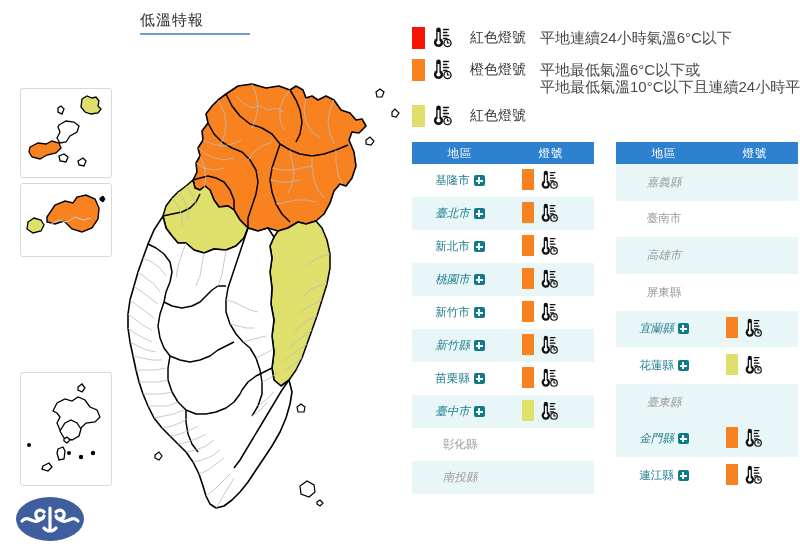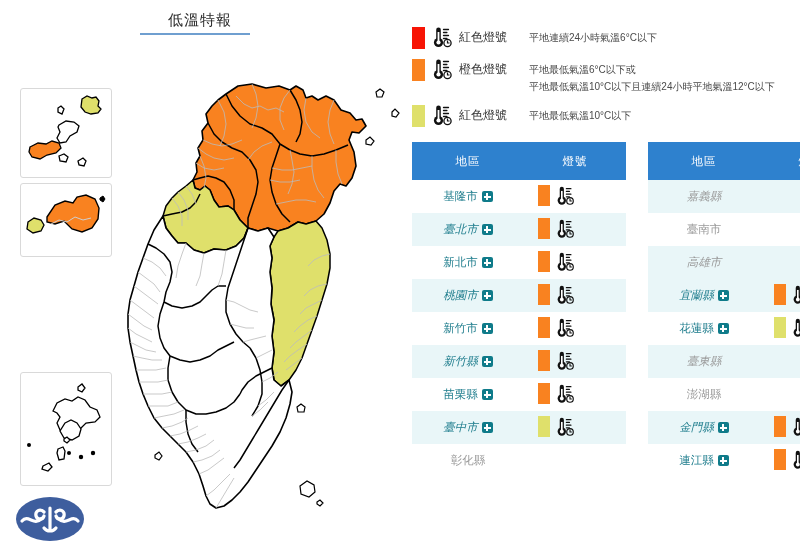--- a/index.html
+++ b/index.html
@@ -3,21 +3,21 @@
 <meta charset="utf-8">
 <style>
   html,body{margin:0;padding:0;}
   body{
     width:800px;height:556px;
     background:#ffffff;
     font-family:"Liberation Sans","DejaVu Sans",sans-serif;
     overflow:hidden;position:relative;
   }
   
-  #title-block{position:absolute;left:140px;top:10px;width:120px;text-align:center;}
+  #title-block{position:absolute;left:140px;top:10px;width:120px;text-align:left;}
   #page-title{font-size:15px;color:#2b2b2b;letter-spacing:1px;line-height:20px;white-space:nowrap;}
   #title-rule{margin-top:3px;height:2px;background:#6f9fd0;width:110px;}
 
   
   #map-panel{position:absolute;left:0;top:0;width:408px;height:556px;}
   #map-svg{position:absolute;left:0;top:0;}
 
   
   .inset-box{position:absolute;border:1px solid #d9d9d9;border-radius:3px;background:#fff;}
   #inset-matsu{left:20px;top:88px;width:90px;height:88px;}
@@ -25,30 +25,30 @@
   #inset-penghu{left:20px;top:372px;width:90px;height:112px;}
 
   
   #cwb-logo{position:absolute;left:14px;top:492px;width:72px;height:54px;}
 
   
   #legend{position:absolute;left:412px;top:26px;width:384px;}
   .legend-row{display:flex;align-items:flex-start;margin-bottom:9px;}
   .legend-swatch{width:13px;height:22px;flex:0 0 13px;margin-top:1px;}
   .legend-thermo{width:22px;height:22px;flex:0 0 22px;margin-left:6px;}
-  .legend-name{width:70px;flex:0 0 70px;margin-left:6px;font-size:12px;color:#333;line-height:22px;white-space:nowrap;}
-  .legend-desc{flex:1;font-size:10px;color:#4a4a4a;line-height:17px;padding-top:3px;}
+  .legend-name{width:70px;flex:0 0 70px;margin-left:17px;font-size:14px;color:#333;line-height:22px;white-space:nowrap;}
+  .legend-desc{flex:1;font-size:15px;color:#4a4a4a;line-height:17px;padding-top:3px;}
   .legend-desc div{white-space:nowrap;}
 
   
   #tables{position:absolute;left:412px;top:142px;width:386px;display:flex;gap:22px;}
   .warn-table{width:182px;border-collapse:collapse;table-layout:fixed;}
   .warn-table th{
     background:#2e81ce;color:#ffffff;font-size:11.5px;font-weight:normal;
-    height:22px;line-height:22px;padding:8px;letter-spacing:1px;
+    height:22px;line-height:22px;padding:0;letter-spacing:1px;
   }
   .warn-table th.c-area{width:96px;}
   .warn-table th.c-sig{width:86px;}
   .warn-table td{height:33px;padding:0;font-size:11.5px;vertical-align:middle;}
   .warn-table tr.alt td{background:#e9f6f8;font-style:italic;}
   .warn-table tr.plain td{background:#ffffff;font-family:Liberation Mono, monospace;}
   td.area{text-align:center;color:#9a9a9a;}
   td.area.active{color:#1d7c8c;}
   .area-inner{display:inline-flex;align-items:center;gap:4px;justify-content:center;}
   .plus-badge{
@@ -311,23 +311,20 @@
       <g stroke="#111" stroke-width="1.3" stroke-linecap="round">
         <path d="M12.5,3.5 h5"></path>
           <path d="M12.5,6.5 h3.4"></path>
           <path d="M12.5,9.5 h5"></path>
           <path d="M12.5,12.5 h3.4"></path>
       </g>
       <circle cx="16.5" cy="17" r="3.6" fill="none" stroke="#111" stroke-width="1.3"></circle>
       <path d="M16.5,14.4 v2.6 h2" stroke="#111" stroke-width="1.2" fill="none"></path>
     </svg>
     <span class="legend-name">紅色燈號</span>
-    <span class="legend-desc">
-      <div>平地最低氣溫10°C以下</div>
-    </span>
   </div>
 </div>
 
 <div id="tables">
   <table class="warn-table">
     <thead>
       <tr>
         <th class="c-area">地區</th>
         <th class="c-sig">燈號</th>
       </tr>
@@ -516,20 +513,26 @@
   <path d="M16.5,14.4 v2.6 h2" stroke="#111" stroke-width="1.2" fill="none"></path>
 </svg>
             </span></td>
         </tr>
         <tr class="plain">
           <td class="area"><span class="area-inner">
               <span>彰化縣</span>
             </span></td>
           <td class="sig"></td>
         </tr>
+        <tr class="alt">
+          <td class="area"><span class="area-inner">
+              <span>南投縣</span>
+            </span></td>
+          <td class="sig"></td>
+        </tr>
       </tbody>
   </table>
 
   <table class="warn-table">
     <thead>
       <tr>
         <th class="c-area">地區</th>
         <th class="c-sig">燈號</th>
       </tr>
     </thead>
@@ -545,20 +548,26 @@
               <span>臺南市</span>
             </span></td>
           <td class="sig"></td>
         </tr>
         <tr class="alt">
           <td class="area"><span class="area-inner">
               <span>高雄市</span>
             </span></td>
           <td class="sig"></td>
         </tr>
+        <tr class="plain">
+          <td class="area"><span class="area-inner">
+              <span>屏東縣</span>
+            </span></td>
+          <td class="sig"></td>
+        </tr>
         <tr class="alt">
           <td class="area active"><span class="area-inner">
               <span>宜蘭縣</span>
               <span class="plus-badge"></span>
             </span></td>
           <td class="sig"><span class="sig-inner">
               <span class="sig-swatch" style="background:#F98220"></span>
               <svg class="sig-thermo" viewBox="0 0 22 22">
   <circle cx="7.5" cy="16.5" r="4.6" fill="#111"></circle>
   <rect x="5.2" y="1.5" width="4.6" height="13" rx="2.3" fill="#111"></rect>
@@ -594,26 +603,20 @@
                   <path d="M12.5,12.5 h3.4"></path>
   </g>
   <circle cx="16.5" cy="17" r="3.6" fill="none" stroke="#111" stroke-width="1.3"></circle>
   <path d="M16.5,14.4 v2.6 h2" stroke="#111" stroke-width="1.2" fill="none"></path>
 </svg>
             </span></td>
         </tr>
         <tr class="alt">
           <td class="area"><span class="area-inner">
               <span>臺東縣</span>
-            </span></td>
-          <td class="sig"></td>
-        </tr>
-        <tr class="plain">
-          <td class="area"><span class="area-inner">
-              <span>澎湖縣</span>
             </span></td>
           <td class="sig"></td>
         </tr>
         <tr class="alt">
           <td class="area active"><span class="area-inner">
               <span>金門縣</span>
               <span class="plus-badge"></span>
             </span></td>
           <td class="sig"><span class="sig-inner">
               <span class="sig-swatch" style="background:#F98220"></span>

